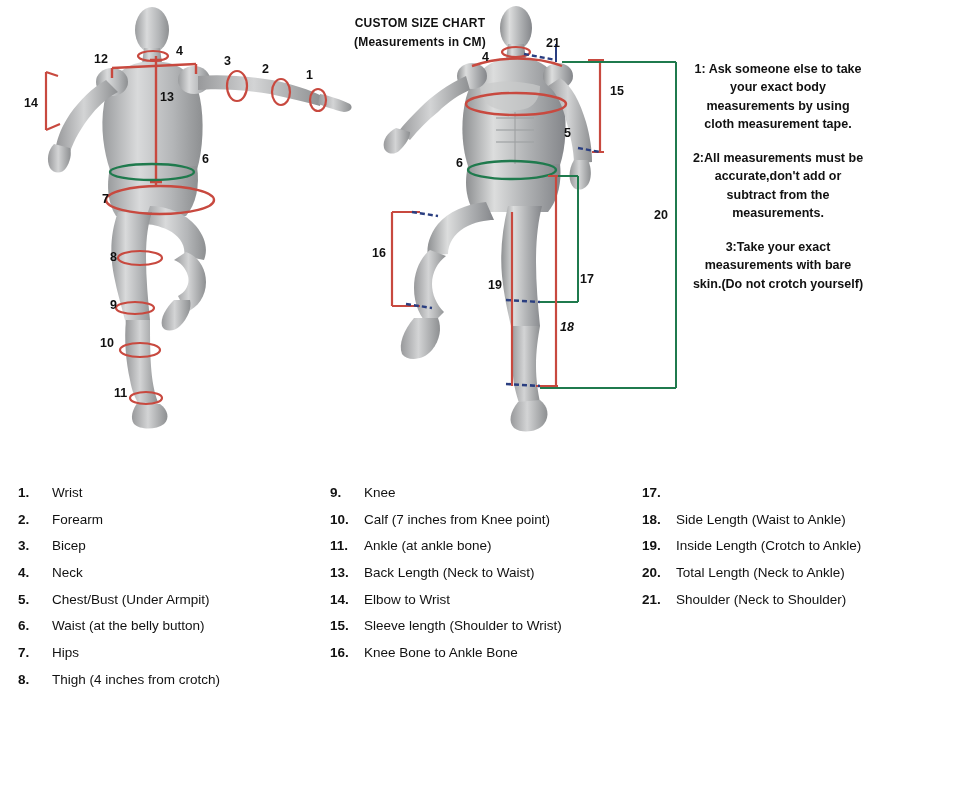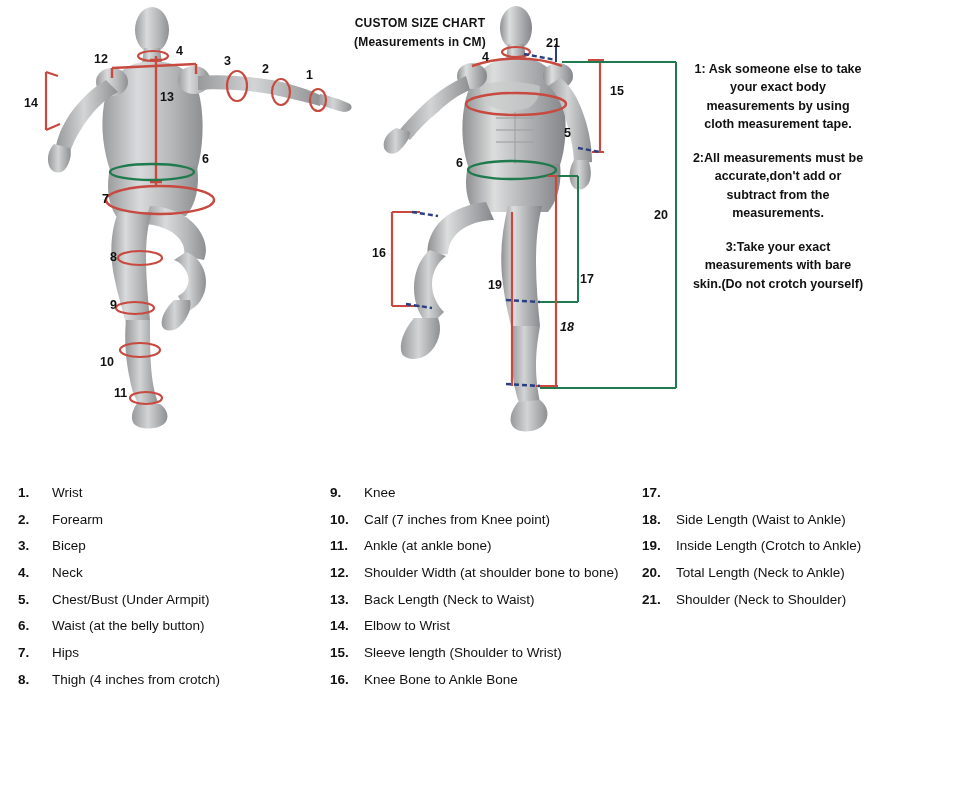--- a/index.html
+++ b/index.html
@@ -288,21 +288,21 @@
   <div class="callout" style="left:176px; top:44px;">4</div>
   <div class="callout" style="left:224px; top:54px;">3</div>
   <div class="callout" style="left:262px; top:62px;">2</div>
   <div class="callout" style="left:306px; top:68px;">1</div>
   <div class="callout" style="left:24px;  top:96px;">14</div>
   <div class="callout" style="left:160px; top:90px;">13</div>
   <div class="callout" style="left:202px; top:152px;">6</div>
   <div class="callout" style="left:102px; top:192px;">7</div>
   <div class="callout" style="left:110px; top:250px;">8</div>
   <div class="callout" style="left:110px; top:298px;">9</div>
-  <div class="callout" style="left:100px; top:355px;">10</div>
+  <div class="callout" style="left:100px; top:336px;">10</div>
   <div class="callout" style="left:114px; top:386px;">11</div>
 
   <div class="callout" style="left:546px; top:36px;">21</div>
   <div class="callout" style="left:482px; top:50px;">4</div>
   <div class="callout" style="left:610px; top:84px;">15</div>
   <div class="callout" style="left:564px; top:126px;">5</div>
   <div class="callout" style="left:456px; top:156px;">6</div>
   <div class="callout" style="left:654px; top:208px;">20</div>
   <div class="callout" style="left:580px; top:228px;margin-top:44px;">17</div>
   <div class="callout" style="left:372px; top:246px;">16</div>
@@ -360,24 +360,20 @@
       </div>
     <div class="legend-row">
         <div class="legend-num">10.</div>
         <div class="legend-txt">Calf (7 inches from Knee point)</div>
       </div>
     <div class="legend-row">
         <div class="legend-num">11.</div>
         <div class="legend-txt">Ankle (at ankle bone)</div>
       </div>
     <div class="legend-row">
-        <div class="legend-num">12.</div>
-        <div class="legend-txt">Shoulder Width (at shoulder bone to bone)</div>
-      </div>
-    <div class="legend-row">
         <div class="legend-num">13.</div>
         <div class="legend-txt">Back Length (Neck to Waist)</div>
       </div>
     <div class="legend-row">
         <div class="legend-num">14.</div>
         <div class="legend-txt">Elbow to Wrist</div>
       </div>
     <div class="legend-row">
         <div class="legend-num">15.</div>
         <div class="legend-txt">Sleeve length (Shoulder to Wrist)</div>

